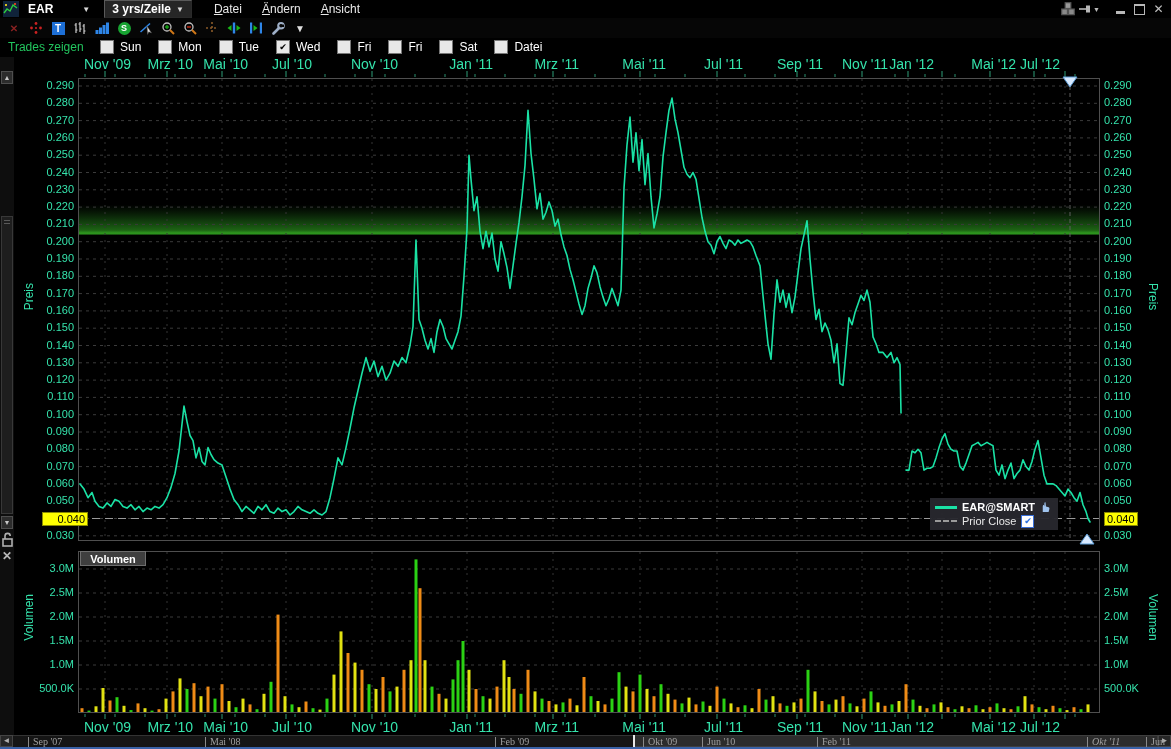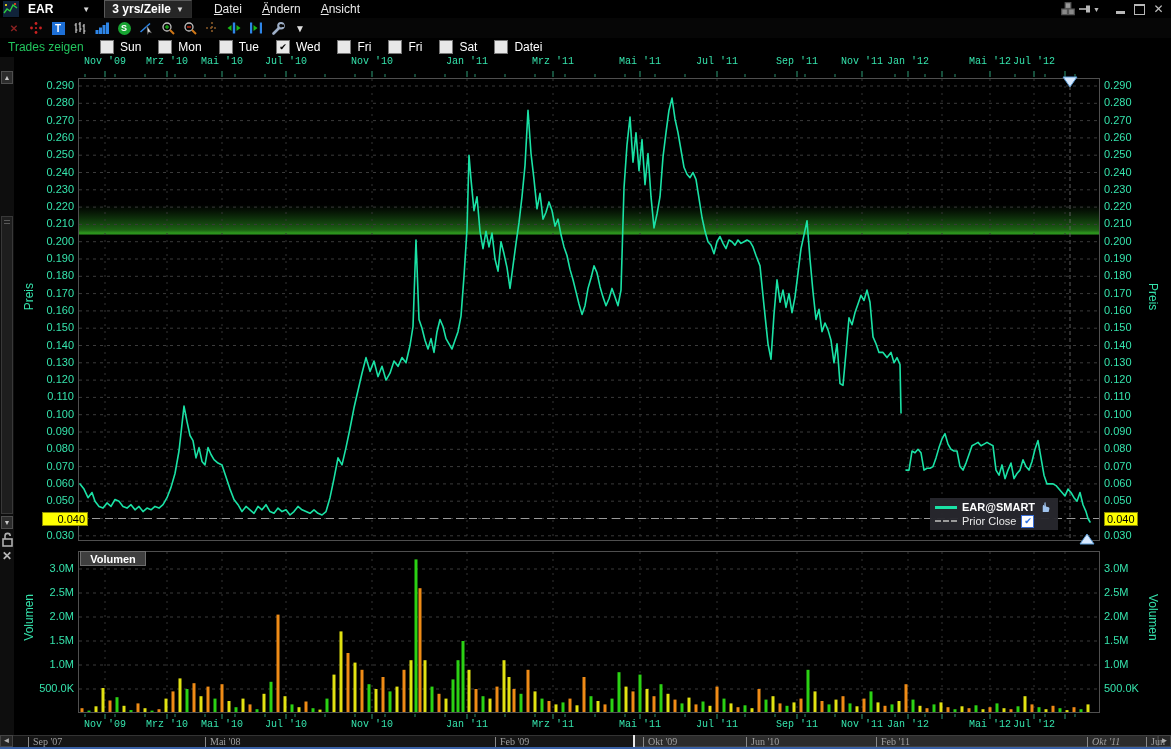--- a/index.html
+++ b/index.html
@@ -37,21 +37,21 @@
   .tradesrow{left:0;top:38px;width:1171px;height:18px;display:flex;align-items:center;}
   .tradeslabel{color:#22c55e;font-size:12px;margin-left:8px;width:88px;}
   #days{display:flex;gap:17px;margin-left:4px;}
   .day{display:flex;align-items:flex-start;gap:6px;color:#fff;font-size:12px;}
   .cb{width:12px;height:12px;background:#e8e8e8;border:1px solid #777;display:flex;align-items:center;
     justify-content:center;font-size:9px;color:#000;line-height:10px;}
   
   .axl{position:absolute;color:#35e3ac;font-size:11px;line-height:13px;height:13px;}
   .axl.r{text-align:right;}
   .axl.hl{background:#ffff00;color:#000;border:1px solid #8a8a00;padding:0 2px;height:12px;line-height:12px;}
-  .mon{position:absolute;color:#35e3ac;font-size:10px;width:52px;text-align:center;font-family:Liberation Mono, monospace;}
+  .mon{position:absolute;color:#35e3ac;font-size:14px;width:52px;text-align:right;}
   .rot{position:absolute;color:#35e3ac;font-size:12px;writing-mode:vertical-rl;}
   .rot.ccw{transform:rotate(180deg);}
   .vtitle{position:absolute;left:80px;top:551px;width:66px;height:15px;background:#3f3f3f;border:1px solid #6e6e6e;
     color:#fff;font-weight:bold;font-size:11px;text-align:center;line-height:14px;box-sizing:border-box;}
   
   .legend{position:absolute;left:930px;top:498px;width:118px;background:rgba(40,40,46,.96);padding:2px 5px;}
   .lrow{display:flex;align-items:center;height:14px;gap:5px;}
   .lswatch1{width:22px;height:3px;background:#1ae2a5;}
   .lswatch2{width:22px;height:0;border-top:2px dashed #9a9a9a;}
   .ltext1{color:#fff;font-weight:bold;font-size:11px;}
@@ -714,17 +714,17 @@
     <div class="mon" style="left: 882px; top: 56px;">Jan '12</div>
     <div class="mon" style="left: 882px; top: 719px;">Jan '12</div>
     <div class="mon" style="left: 964px; top: 56px;">Mai '12</div>
     <div class="mon" style="left: 964px; top: 719px;">Mai '12</div>
     <div class="mon" style="left: 1008px; top: 56px;">Jul '12</div>
     <div class="mon" style="left: 1008px; top: 719px;">Jul '12</div>
     <div class="tl-label" style="left: 28px;">Sep '07</div>
     <div class="tl-label" style="left: 205px;">Mai '08</div>
     <div class="tl-label" style="left: 495px;">Feb '09</div>
     <div class="tl-label" style="left: 643px;">Okt '09</div>
-    <div class="tl-label" style="left: 746px;">Jun '10</div>
-    <div class="tl-label" style="left: 876px;">Feb '11</div>
+    <div class="tl-label" style="left: 702px;">Jun '10</div>
+    <div class="tl-label" style="left: 817px;">Feb '11</div>
     <div class="tl-label" style="left: 1087px; font-style: italic;">Okt '11</div>
     <div class="tl-label" style="left: 1146px;">Jun '1</div>
   </div>
 
 </body></html>

